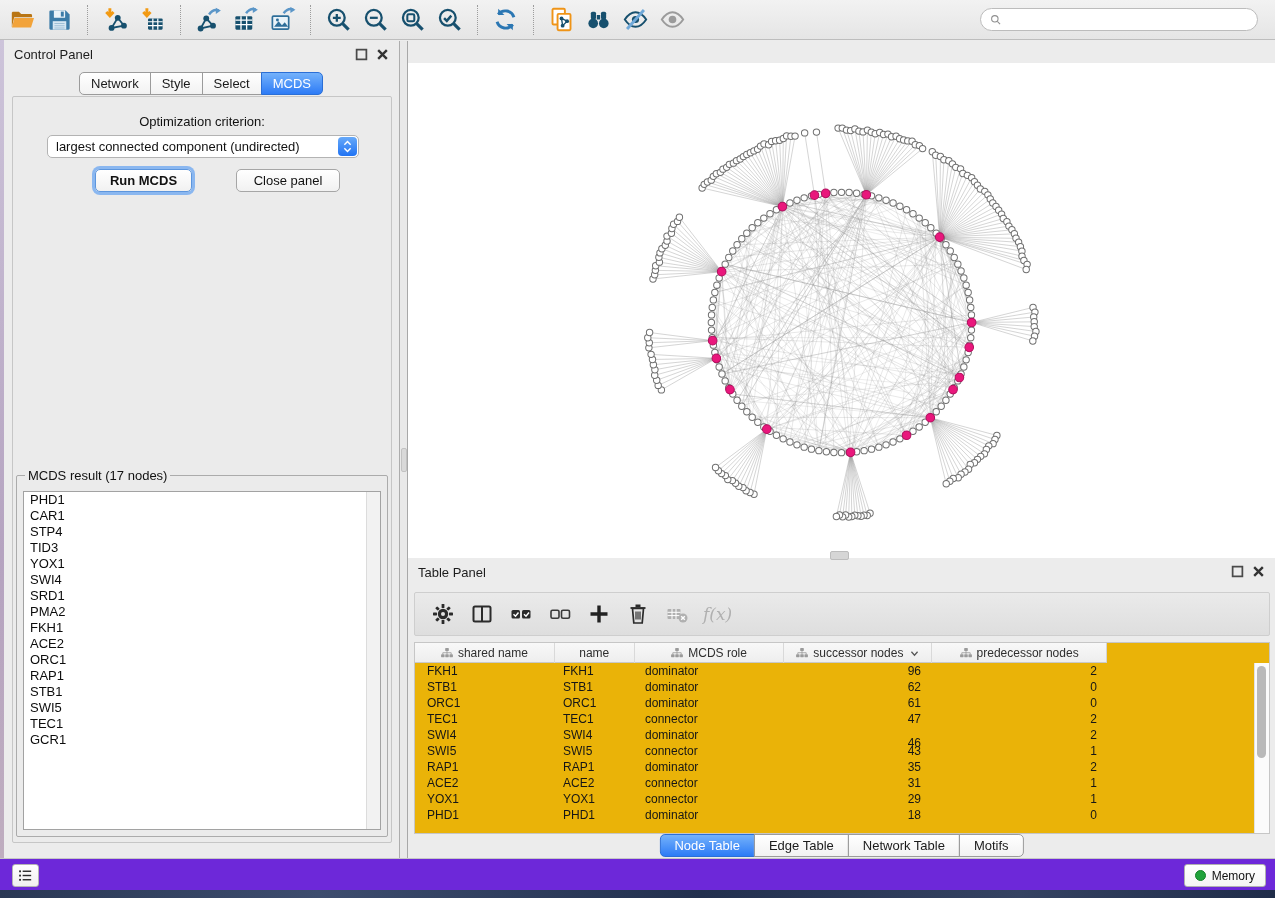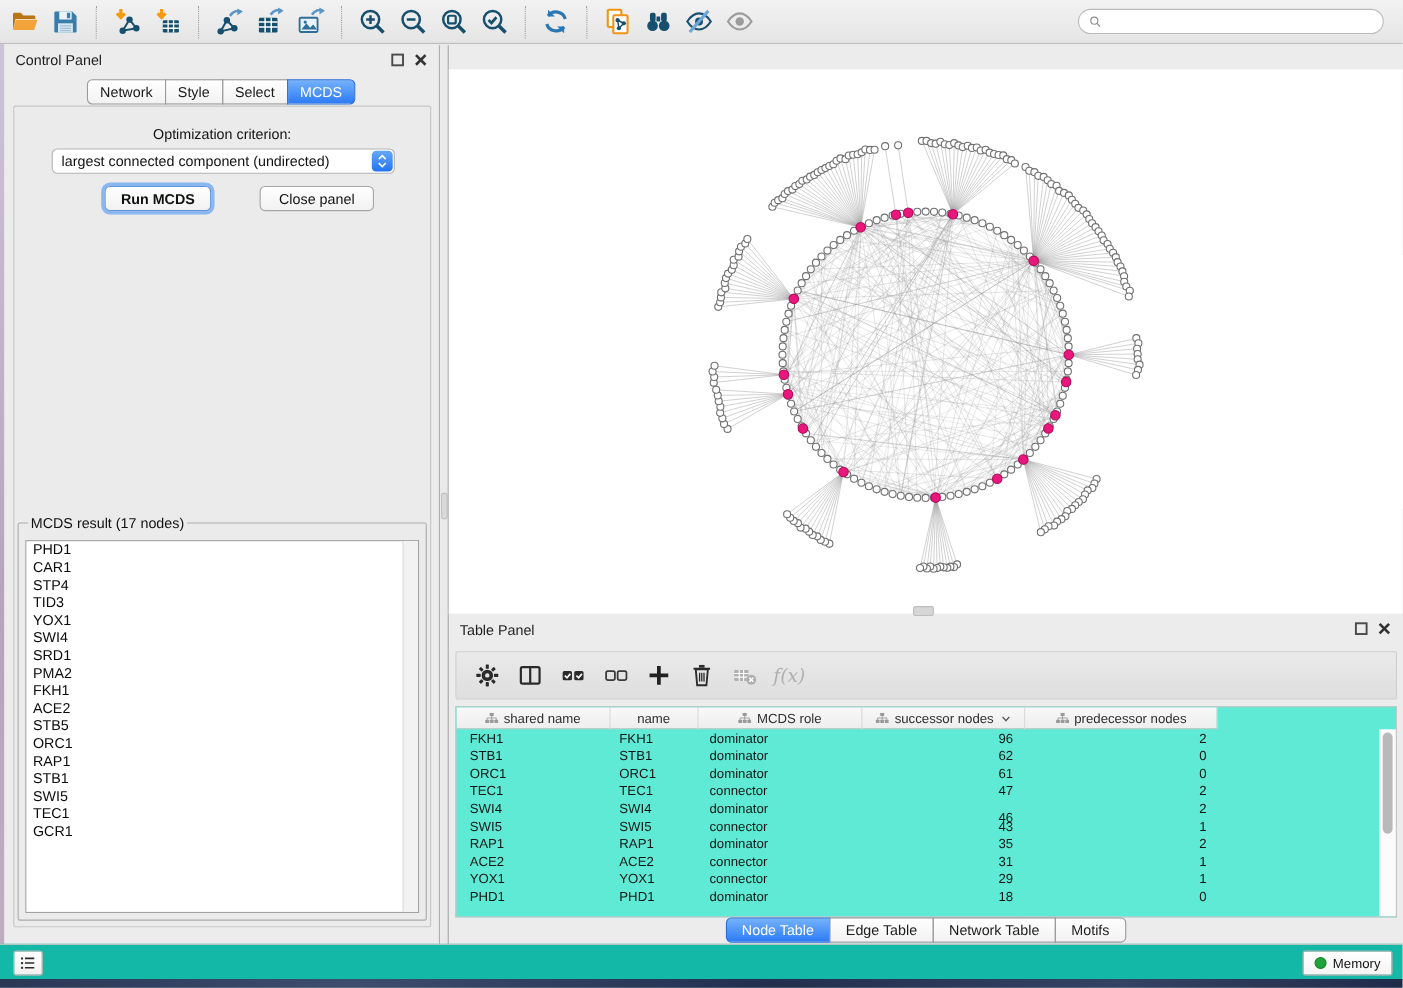--- a/index.html
+++ b/index.html
@@ -68,21 +68,21 @@
   #graph-svg{width:100%;height:100%;display:block;}
   
   #table-panel{position:absolute;left:407px;top:558px;width:868px;height:300px;background:#ececec;
     box-sizing:border-box;border-left:1px solid #a8a8a8;}
   #tp-title{position:absolute;left:10px;top:7px;}
   #tp-toolbar{position:absolute;left:6px;top:34px;width:856px;height:44px;background:linear-gradient(#eaeaea,#dedede);
     border:1px solid #cecece;border-radius:2px;display:flex;align-items:center;padding-left:8px;box-sizing:border-box;}
   .tt-btn{width:39px;height:38px;background:none;border:none;display:flex;align-items:center;justify-content:center;cursor:pointer;padding:0;}
   .tt-ic svg{width:24px;height:24px;display:block;}
   .tt-ic.wide svg{width:32px;}
-  #tp-table{position:absolute;left:6px;top:84px;width:856px;height:192px;background:#5eead4;border:1px solid #c6c6c6;
+  #tp-table{position:absolute;left:6px;top:84px;width:856px;height:192px;background:#eab308;border:1px solid #c6c6c6;
     box-sizing:border-box;overflow:hidden;}
   #table-header-row{display:flex;height:20px;border-bottom:1px solid #c9c9c9;background:linear-gradient(#f8f8f8,#eeeeee);
     width:692px;border-right:1px solid #d4d4d4;box-sizing:border-box;}
   .th-cell{display:flex;align-items:center;justify-content:center;gap:5px;border-right:1px solid #d9d9d9;
     box-sizing:border-box;font-size:12px;color:#2e2e2e;height:20px;cursor:pointer;}
   .th-cell:last-child{border-right:none;}
   .tree-ic{display:flex;}
   .sort-ic{display:flex;margin-left:2px;}
   .t-row{display:flex;height:16px;align-items:center;cursor:default;}
   .t-cell{box-sizing:border-box;font-size:12px;color:#161616;white-space:nowrap;overflow:hidden;}
@@ -91,21 +91,21 @@
   .t-cell:nth-child(3){padding-left:10px;}
   .t-cell.num{text-align:right;}
   .t-cell:nth-child(4){padding-right:12px;}
   .t-cell:nth-child(5){padding-right:10px;}
   #table-body{position:absolute;left:0;top:20px;}
   #tp-scroll{position:absolute;right:0;top:20px;bottom:0;width:14px;background:#fbfbfb;border-left:1px solid #e2e2e2;}
   #tp-thumb{position:absolute;left:2px;top:3px;width:9px;height:92px;background:#b9b9b9;border-radius:5px;cursor:pointer;}
   #table-tabs{position:absolute;left:50%;transform:translateX(-50%);top:276px;display:flex;height:23px;}
   .seg-tab.big{padding:0 14px;}
   
-  #status-bar{position:absolute;left:0;top:858px;width:1275px;height:32px;background:#14b8a6;border-top:1px solid #c6c6c6;}
+  #status-bar{position:absolute;left:0;top:858px;width:1275px;height:32px;background:#6d28d9;border-top:1px solid #c6c6c6;}
   #list-btn{position:absolute;left:12px;top:5px;width:27px;height:23px;background:linear-gradient(#ffffff,#f0f0f0);
     border:1px solid #b5b5b5;border-radius:3px;display:flex;align-items:center;justify-content:center;padding:0;cursor:pointer;}
   #list-btn svg{width:17px;height:17px;}
   #memory-btn{position:absolute;right:9px;top:5px;height:23px;background:linear-gradient(#ffffff,#f4f4f4);
     border:1px solid #b0b0b0;border-radius:3px;display:flex;align-items:center;gap:6px;padding:0 10px;
     font-size:12px;color:#111;font-family:inherit;cursor:pointer;box-sizing:border-box;}
   .mem-dot{width:11px;height:11px;border-radius:50%;background:#1fa23a;border:1px solid #148029;box-sizing:border-box;}
 </style>
 </head>
 <body>
@@ -338,21 +338,20 @@
           <div class="mcds-item">PHD1</div>
           <div class="mcds-item">CAR1</div>
           <div class="mcds-item">STP4</div>
           <div class="mcds-item">TID3</div>
           <div class="mcds-item">YOX1</div>
           <div class="mcds-item">SWI4</div>
           <div class="mcds-item">SRD1</div>
           <div class="mcds-item">PMA2</div>
           <div class="mcds-item">FKH1</div>
           <div class="mcds-item">ACE2</div>
-          <div class="mcds-item">STB5</div>
           <div class="mcds-item">ORC1</div>
           <div class="mcds-item">RAP1</div>
           <div class="mcds-item">STB1</div>
           <div class="mcds-item">SWI5</div>
           <div class="mcds-item">TEC1</div>
           <div class="mcds-item">GCR1</div>
         </div>
       <div id="mcds-scroll" style="right:7px;top:9px;bottom:7px;"></div>
     </fieldset>
   </div>

